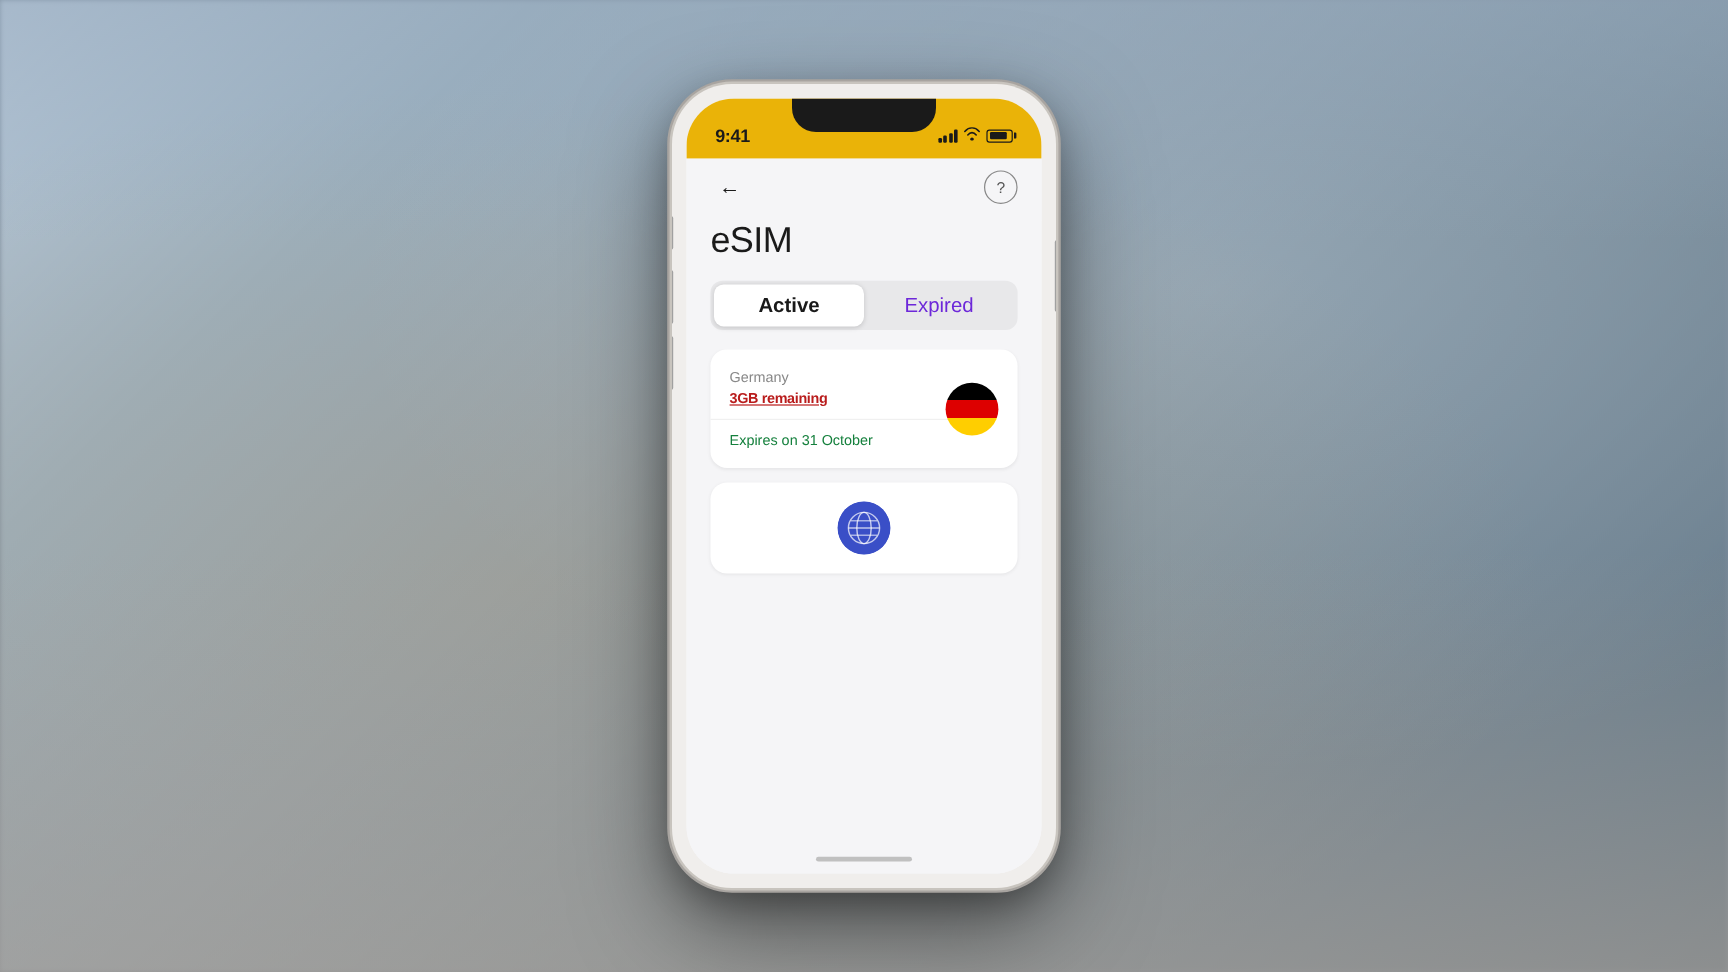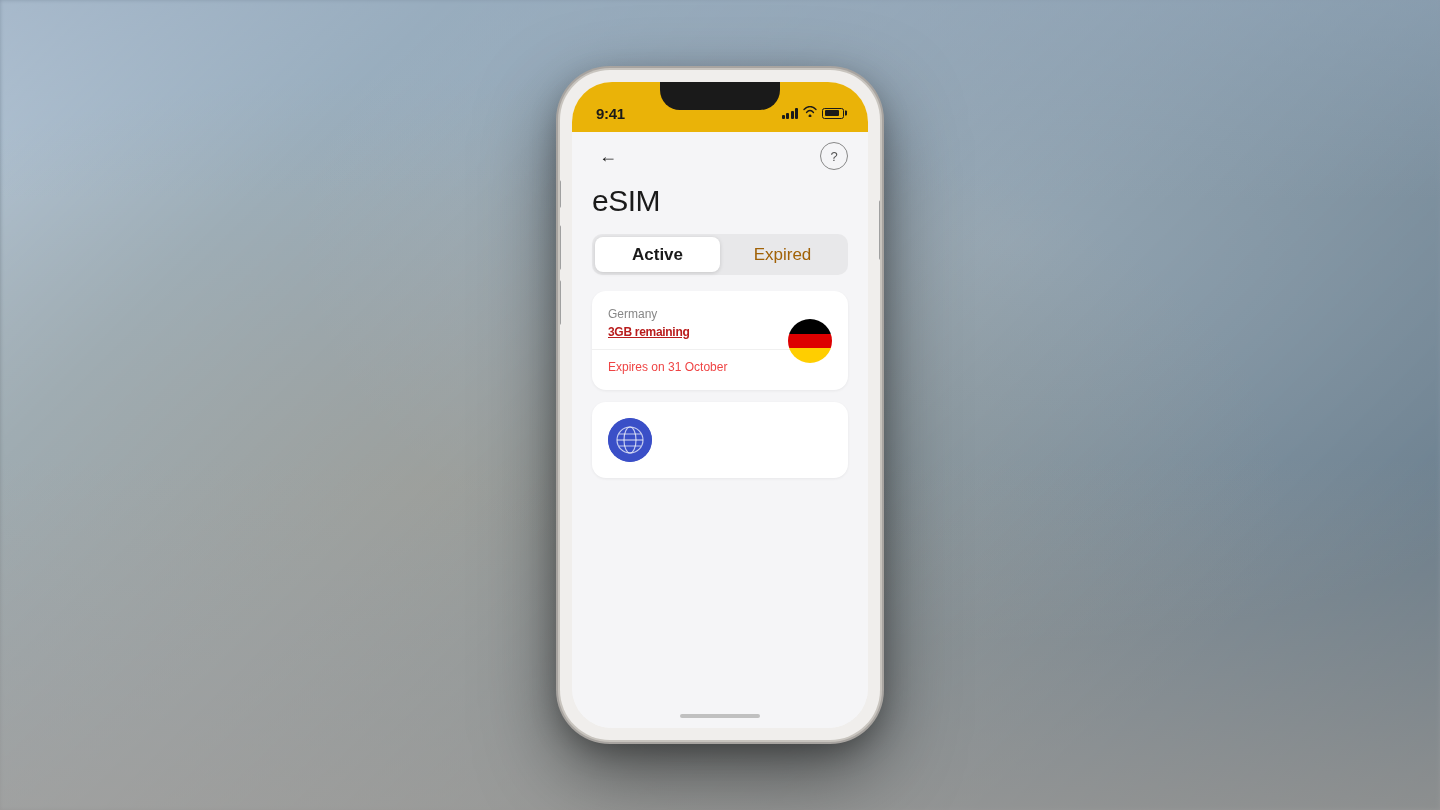--- a/index.html
+++ b/index.html
@@ -259,21 +259,21 @@
 
     .tab-btn.active {
       background: #ffffff;
       color: #1a1a1a;
       font-weight: 600;
       box-shadow: 0 1px 4px rgba(0,0,0,0.15);
     }
 
     .tab-btn.inactive {
       background: transparent;
-      color: #a16207;
+      color: #6d28d9;
     }
 
     
     .esim-list {
       flex: 1;
       overflow-y: auto;
       padding: 0 20px;
     }
 
     .esim-list::-webkit-scrollbar {
@@ -281,21 +281,21 @@
     }
 
     
     .esim-card {
       background: #ffffff;
       border-radius: 14px;
       padding: 16px;
       margin-bottom: 12px;
       display: flex;
       align-items: center;
-      justify-content: space-between;
+      justify-content: center;
       box-shadow: 0 1px 3px rgba(0,0,0,0.06);
     }
 
     .esim-info {
       flex: 1;
     }
 
     .esim-region {
       font-size: 12px;
       color: #888;
@@ -312,21 +312,21 @@
     }
 
     .esim-divider {
       height: 1px;
       background: #f0f0f0;
       margin: 0 -16px 10px;
     }
 
     .esim-expiry {
       font-size: 12px;
-      color: #ef4444;
+      color: #15803d;
     }
 
     .esim-flag {
       width: 44px;
       height: 44px;
       border-radius: 50%;
       display: flex;
       align-items: center;
       justify-content: center;
       font-size: 30px;

